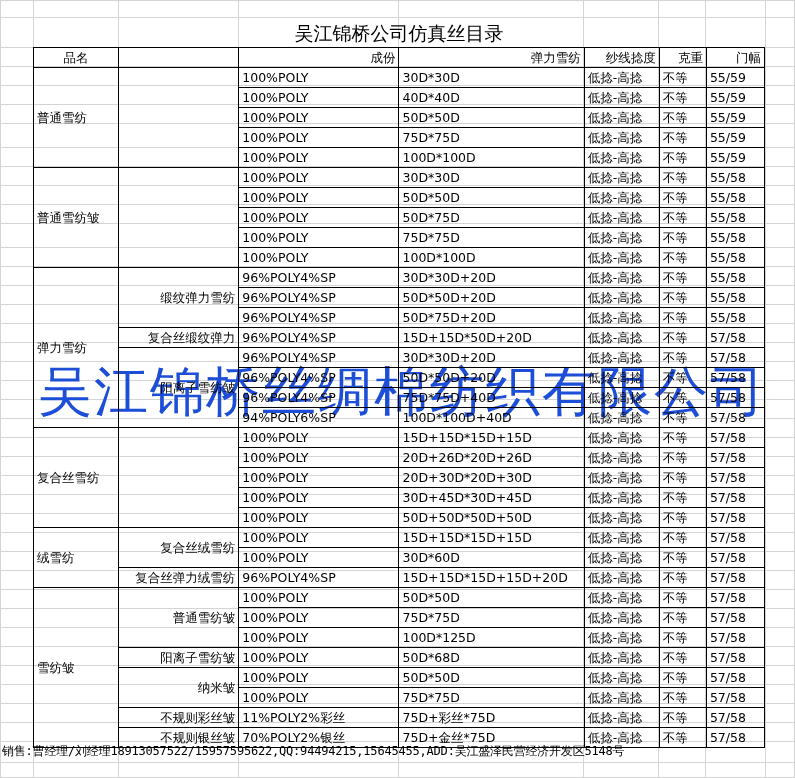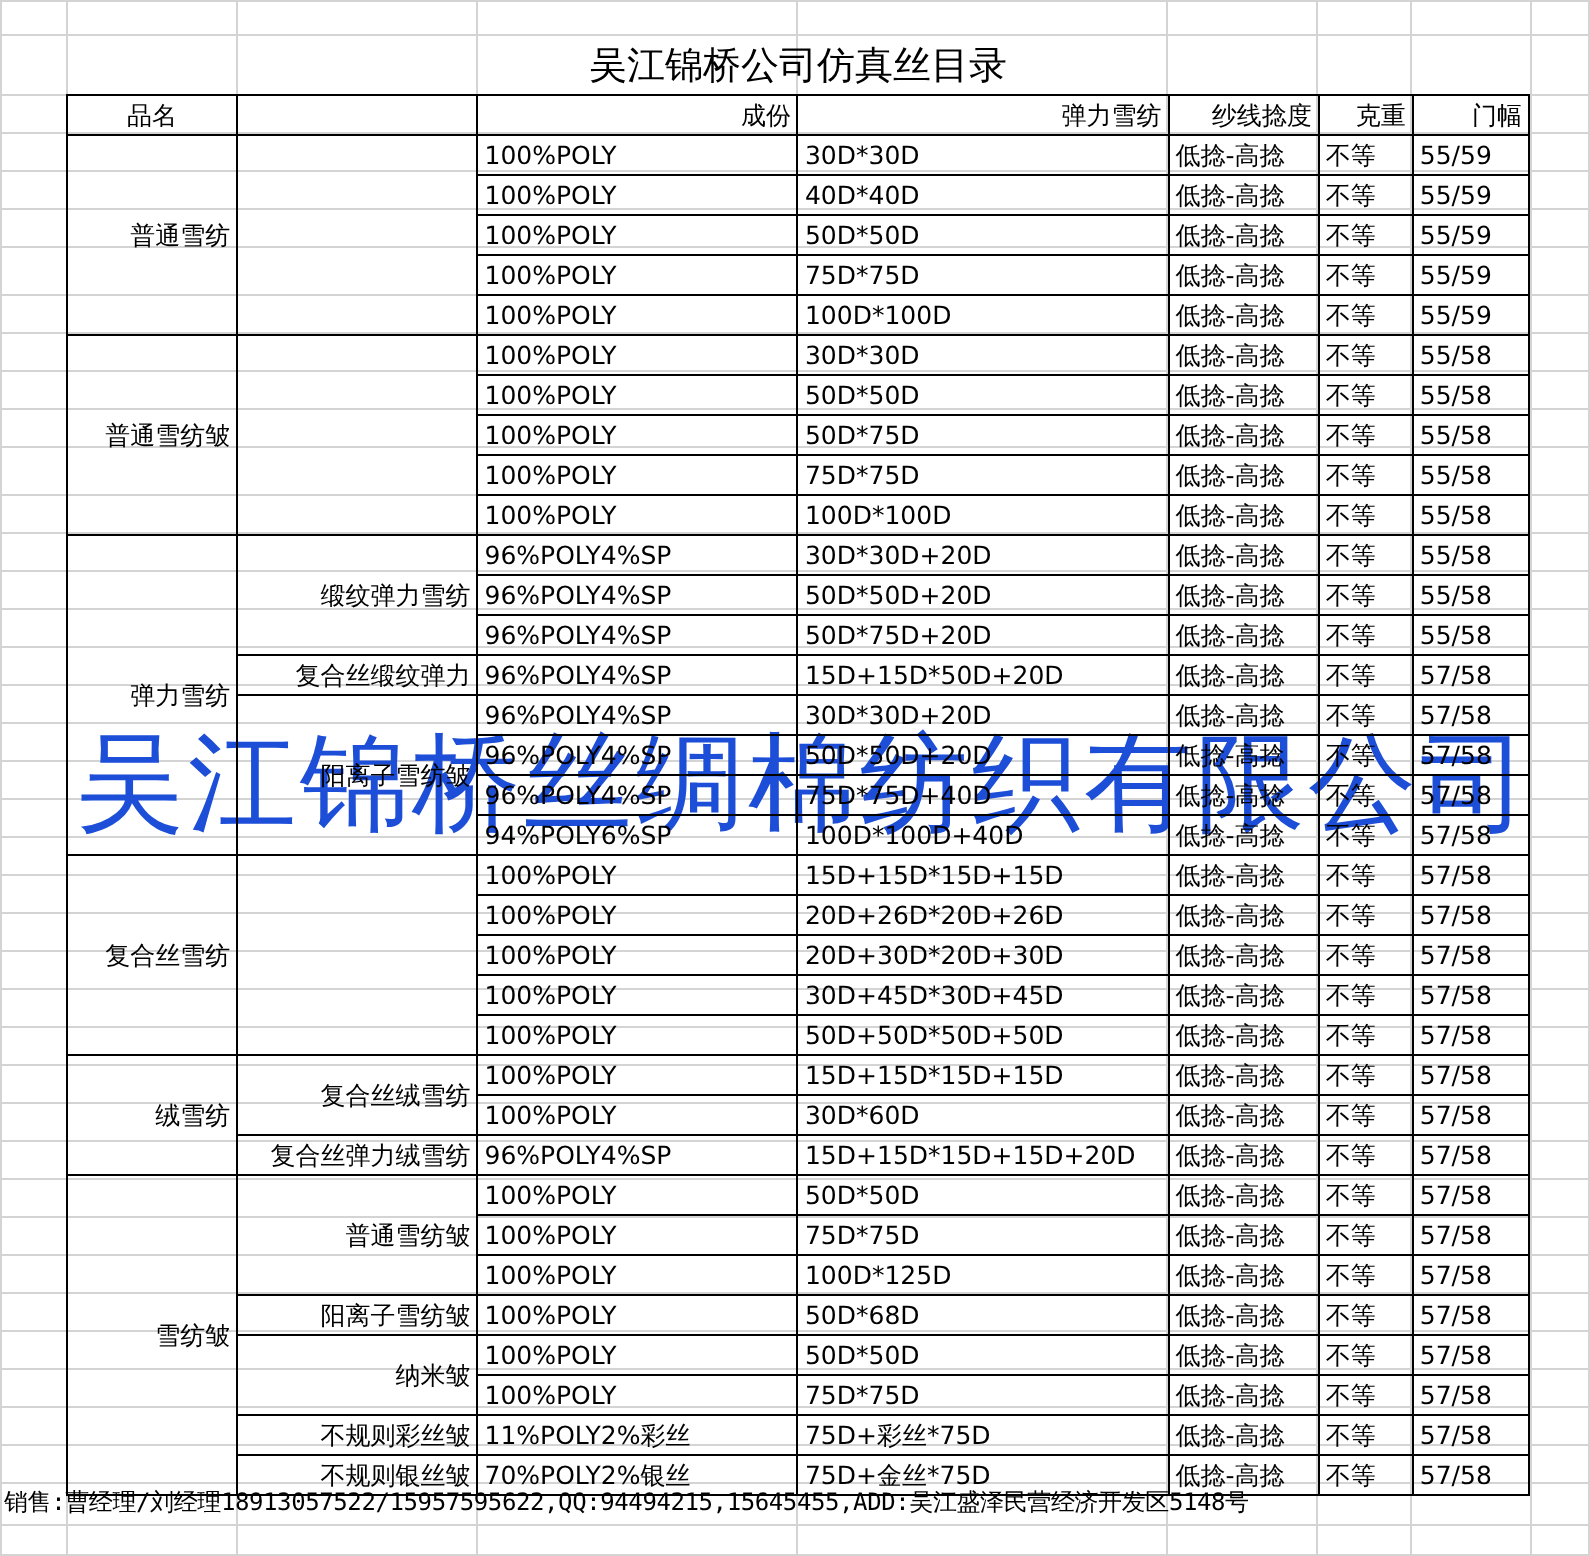--- a/index.html
+++ b/index.html
@@ -100,21 +100,21 @@
   #catalog-table thead th.c-name {
     text-align: center;
   }
   #catalog-table tbody td {
     height: 19px;
   }
   td.cat-cell, td.sub-cell {
     text-align: right;
   }
   td.cat-cell {
-    text-align: right;
+    text-align: left;
   }
   .col-cat   { width: 85px; }
   .col-sub   { width: 120px; }
   .col-comp  { width: 160px; }
   .col-spec  { width: 185px; }
   .col-twist { width: 75px; }
   .col-wt    { width: 47px; }
   .col-width { width: 58px; }
 
   tr.tall td { height: 25px; }

